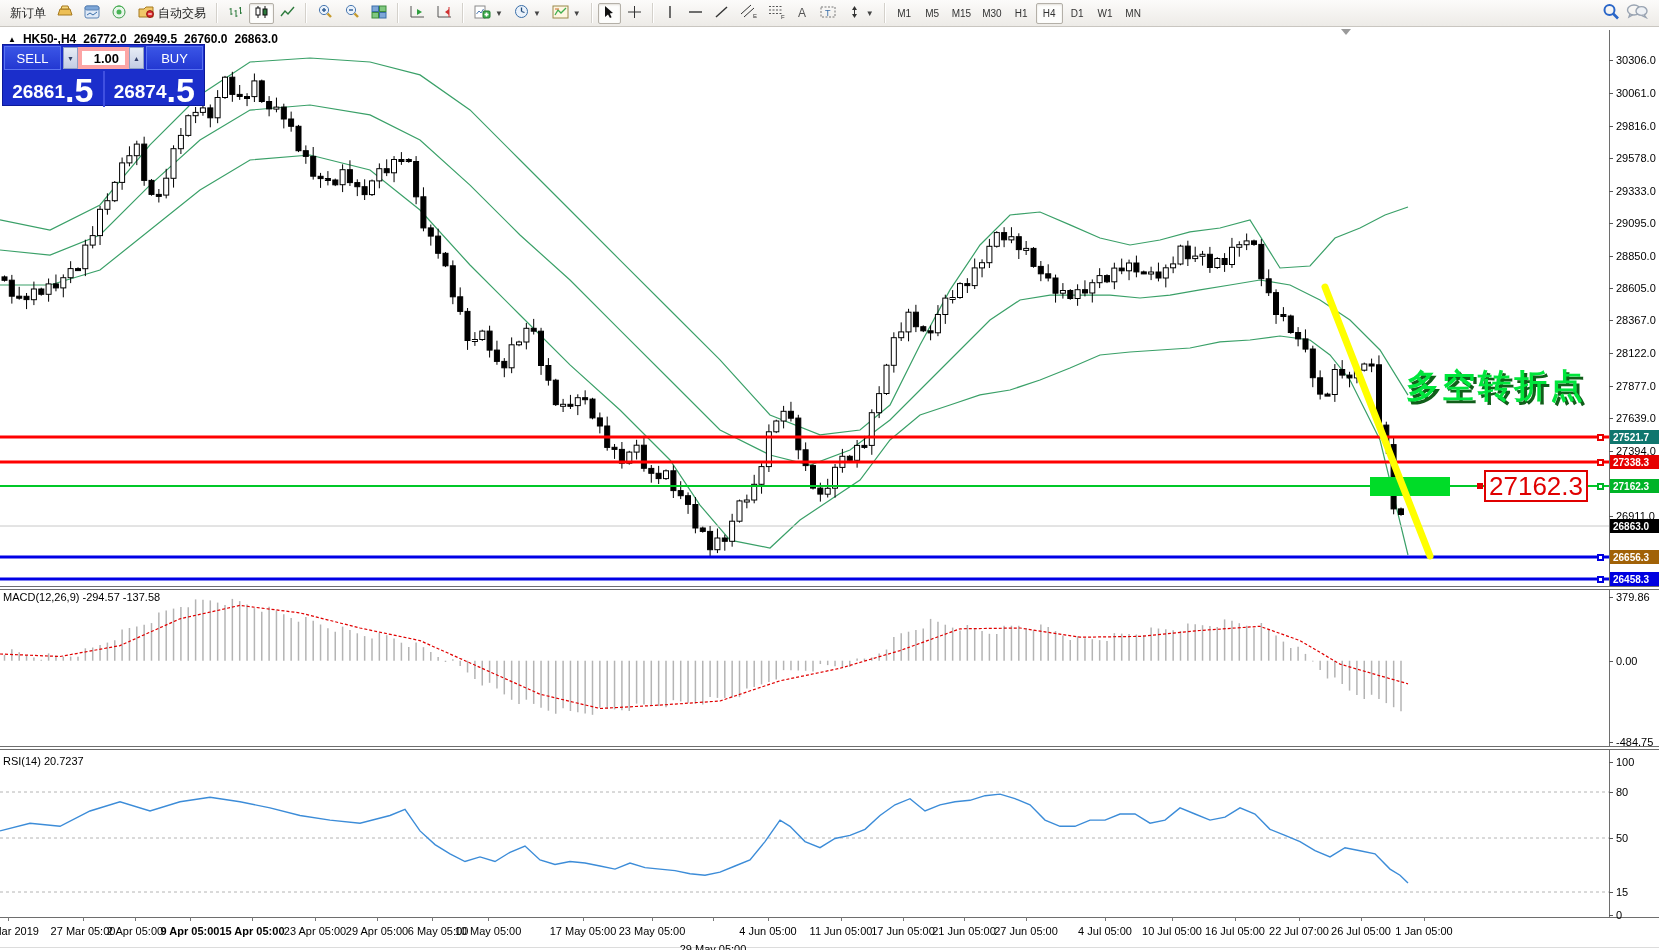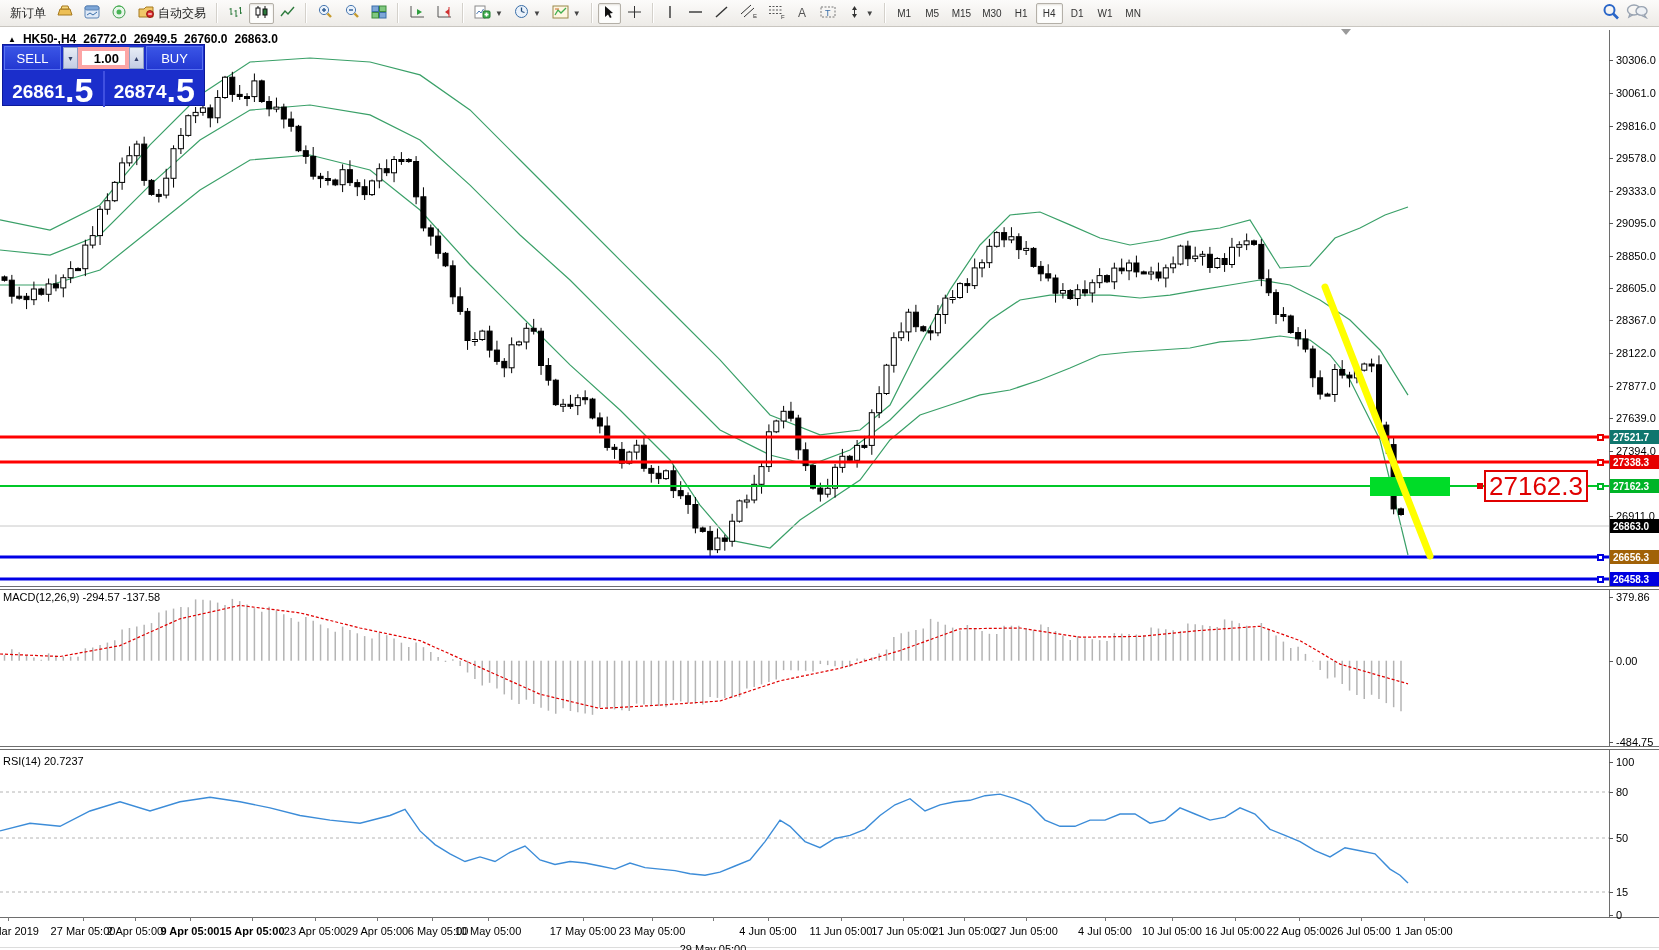--- a/index.html
+++ b/index.html
@@ -921,20 +921,21 @@
       <div class="tp-price">
           <span class="main">26874</span>
           <span class="big">.5</span>
         </div>
     </div>
   </div>
 
   <div class="panelabel" style="left:3px;top:591px">MACD(12,26,9) -294.57 -137.58</div>
   <div class="panelabel" style="left:3px;top:755px">RSI(14) 20.7237</div>
 
+  <div class="cn-note" id="cn-note" style="color: rgb(0, 230, 60); text-shadow: rgb(17, 94, 26) 3px 3px 0px;">多空转折点</div>
   <div class="callout">27162.3</div>
   <div class="callout-dot"></div>
 
   <div id="gen-labels">
       <div class="axlabel" style="top: 54px;">30306.0</div>
       <div class="axtick" style="top: 60px;"></div>
       <div class="axlabel" style="top: 87px;">30061.0</div>
       <div class="axtick" style="top: 93px;"></div>
       <div class="axlabel" style="top: 120px;">29816.0</div>
       <div class="axtick" style="top: 126px;"></div>
@@ -1014,21 +1015,21 @@
       <div class="datelabel" style="left: 964px;">21 Jun 05:00</div>
       <div class="datetick" style="left: 964px;"></div>
       <div class="datelabel" style="left: 1026px;">27 Jun 05:00</div>
       <div class="datetick" style="left: 1026px;"></div>
       <div class="datelabel" style="left: 1105px;">4 Jul 05:00</div>
       <div class="datetick" style="left: 1105px;"></div>
       <div class="datelabel" style="left: 1172px; text-align: right;">10 Jul 05:00</div>
       <div class="datetick" style="left: 1172px;"></div>
       <div class="datelabel" style="left: 1235px;">16 Jul 05:00</div>
       <div class="datetick" style="left: 1235px;"></div>
-      <div class="datelabel" style="left: 1299px;">22 Aug 05:00</div>
+      <div class="datelabel" style="left: 1299px;">22 Jul 07:00</div>
       <div class="datetick" style="left: 1299px;"></div>
       <div class="datelabel" style="left: 1361px;">26 Jul 05:00</div>
       <div class="datetick" style="left: 1361px;"></div>
       <div class="datelabel" style="left: 1424px;">1 Jan 05:00</div>
       <div class="datetick" style="left: 1424px;"></div>
       <div class="axlabel" style="top: 591px;">379.86</div>
       <div class="axtick" style="top: 597px;"></div>
       <div class="axlabel" style="top: 655px;">0.00</div>
       <div class="axtick" style="top: 661px;"></div>
       <div class="axlabel" style="top: 736px;">-484.75</div>

